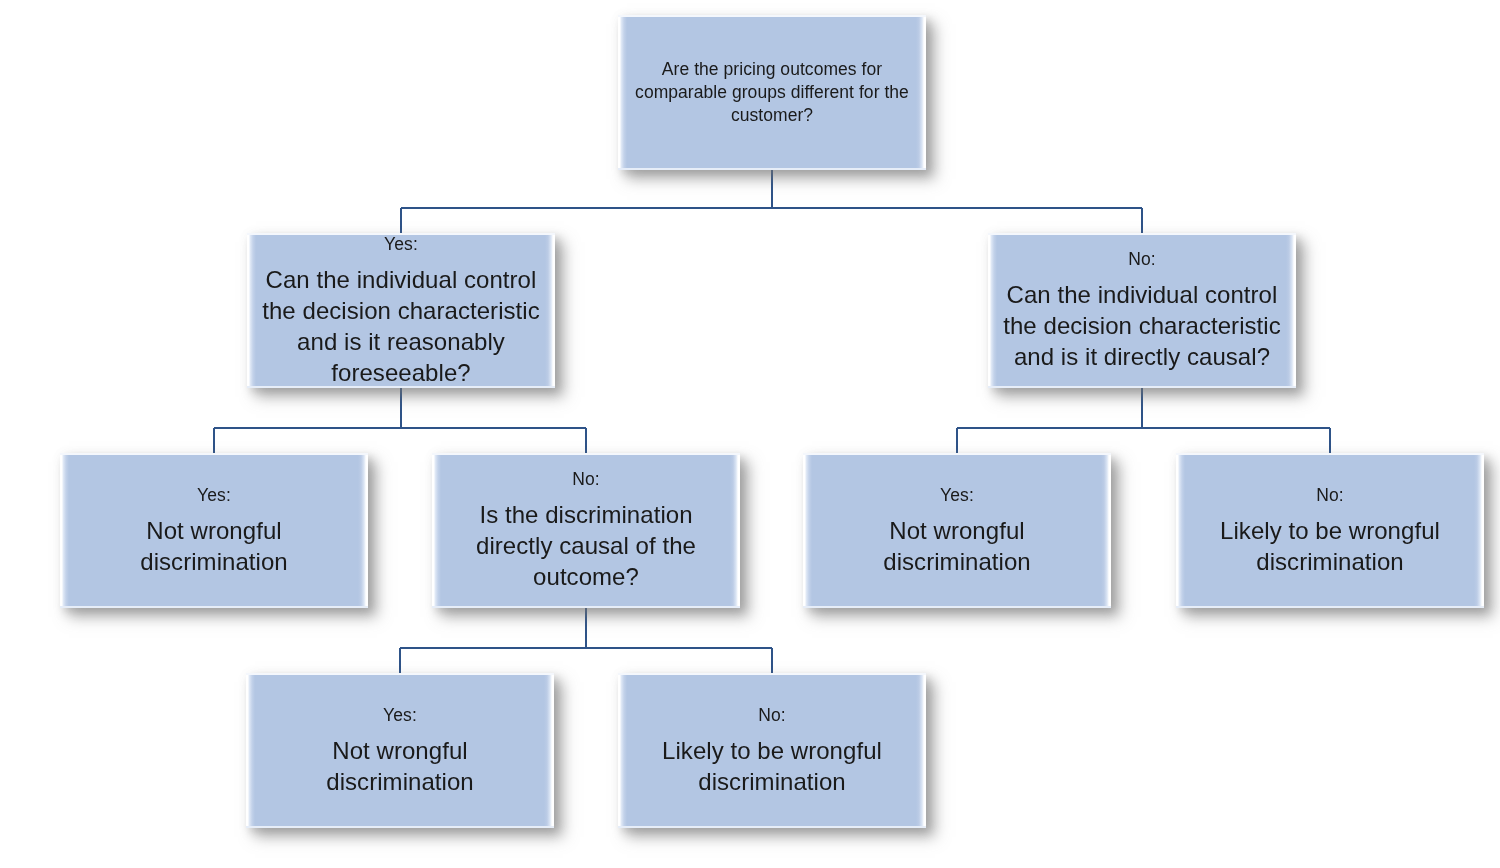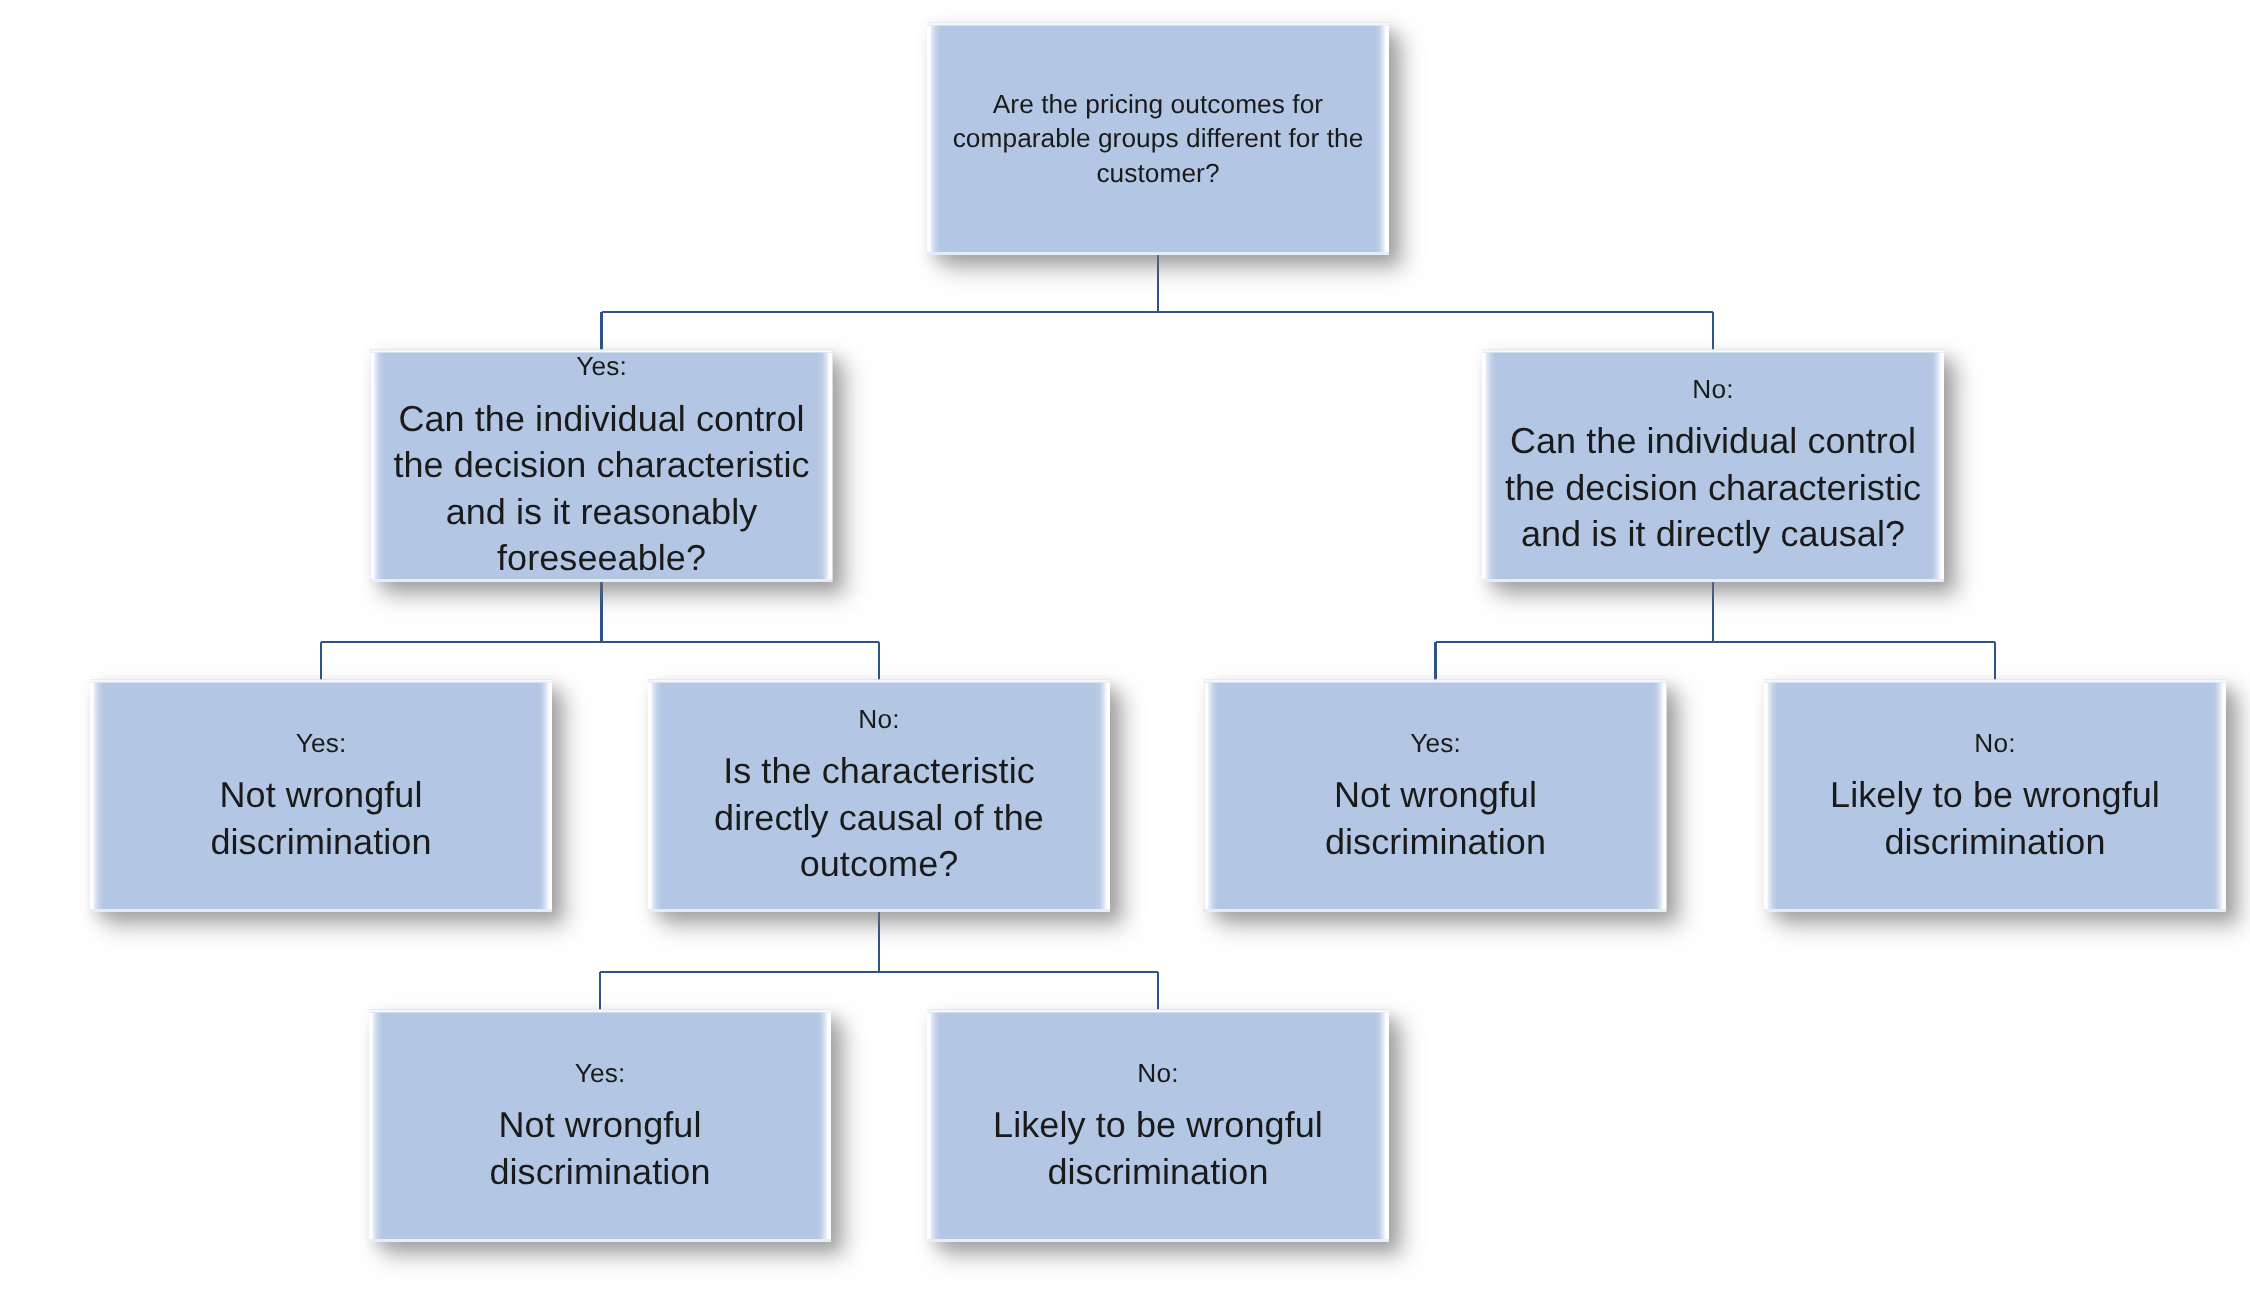--- a/index.html
+++ b/index.html
@@ -118,21 +118,21 @@
     <div class="body">Can the individual control the decision characteristic and is it directly causal?</div>
   </div>
 
   <div class="node" style="left:60px; top:453px; width:308px; height:155px;">
     <div class="headline">Yes:</div>
     <div class="body">Not wrongful discrimination</div>
   </div>
 
   <div class="node" style="left:432px; top:453px; width:308px; height:155px;">
     <div class="headline">No:</div>
-    <div class="body">Is the characteristic directly causal of the outcome?</div>
+    <div class="body">Is the discrimination directly causal of the outcome?</div>
   </div>
 
   <div class="node" style="left:803px; top:453px; width:308px; height:155px;">
     <div class="headline">Yes:</div>
     <div class="body">Not wrongful discrimination</div>
   </div>
 
   <div class="node" style="left:1176px; top:453px; width:308px; height:155px;">
     <div class="headline">No:</div>
     <div class="body">Likely to be wrongful discrimination</div>

